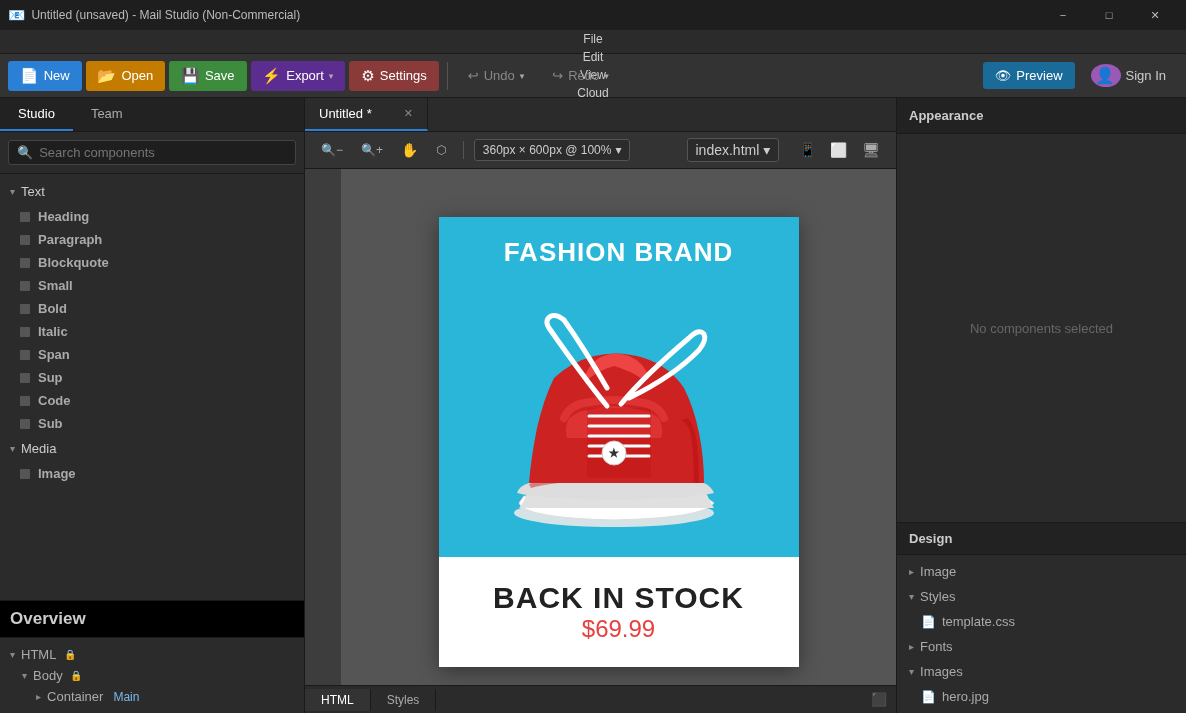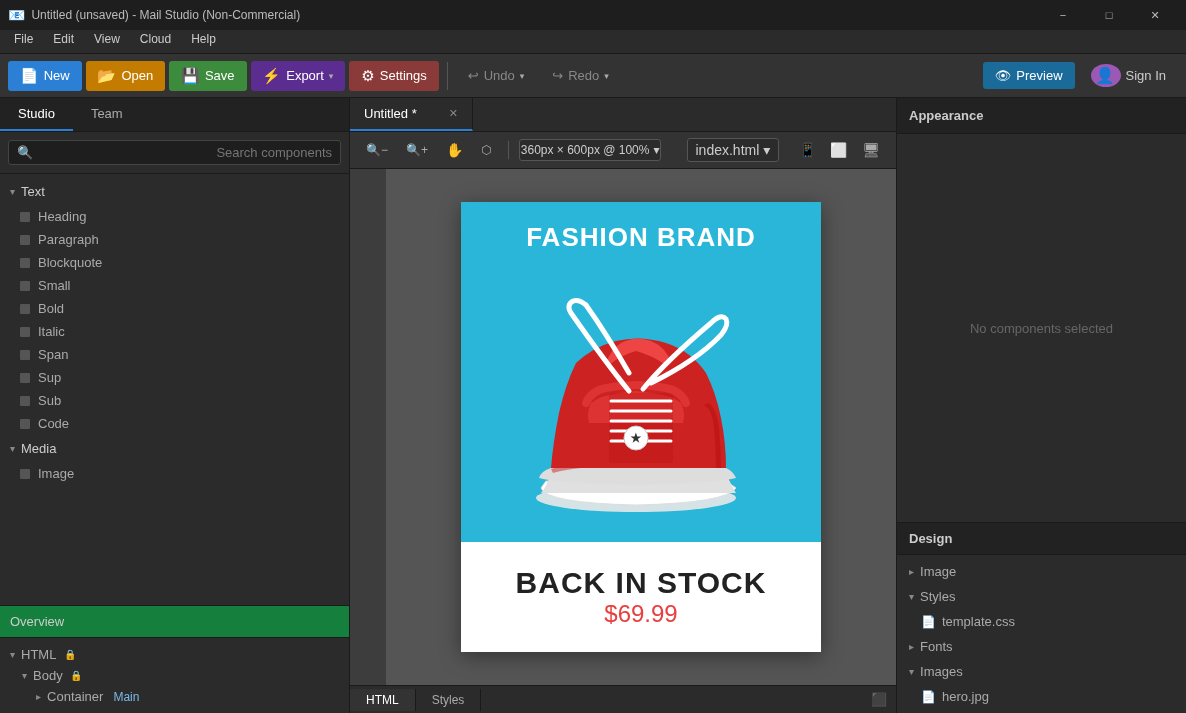--- a/index.html
+++ b/index.html
@@ -21,23 +21,25 @@
       width: 46px; height: 30px;
       display: flex; align-items: center; justify-content: center;
       cursor: pointer; font-size: 11px; color: #bbb;
     }
 
     
     #menubar {
       height: 24px;
       background: #2b2b2b;
       display: flex;
+      align-items: center;
       padding: 0 4px;
       font-size: 12px;
       border-bottom: 1px solid #1a1a1a;
+      flex-direction: column;
     }
     #menubar .menu-item {
       padding: 2px 10px;
       cursor: pointer;
       color: #ccc;
       border-radius: 2px;
     }
 
     
     #toolbar {
@@ -73,21 +75,21 @@
     .tool-btn.signin-btn { background: transparent; color: #ccc; }
 
     
     #main-layout {
       display: flex;
       height: calc(713px - 30px - 24px - 44px);
     }
 
     
     #left-panel {
-      width: 350px;
+      width: 305px;
       background: #2b2b2b;
       display: flex;
       flex-direction: column;
       border-right: 1px solid #1a1a1a;
       flex-shrink: 0;
     }
     #left-tabs {
       display: flex;
       background: #222;
       border-bottom: 1px solid #1a1a1a;
@@ -112,21 +114,20 @@
       padding: 4px 8px;
       gap: 6px;
     }
     .search-box input {
       background: transparent;
       border: none;
       outline: none;
       color: #ccc;
       font-size: 13px;
       flex: 1;
-      text-align: right;
     }
 
     #components-list {
       flex: 1;
       overflow-y: auto;
       padding: 4px 0;
     }
     .section-header {
       display: flex; align-items: center; gap: 6px;
       padding: 6px 10px;
@@ -135,40 +136,41 @@
       cursor: pointer;
       user-select: none;
     }
     .section-header .arrow { font-size: 10px; color: #888; }
     .component-item {
       display: flex; align-items: center; gap: 8px;
       padding: 4px 20px;
       cursor: pointer;
       font-size: 13px;
       color: #aaa;
+      font-weight: bold;
     }
     .comp-icon {
       width: 10px; height: 10px;
       background: #555;
       border-radius: 1px;
       flex-shrink: 0;
     }
 
     
     #overview-panel {
       border-top: 1px solid #1a1a1a;
       background: #2b2b2b;
     }
     #overview-header {
       padding: 8px 10px;
-      font-size: 13px;
-      color: #ccc;
-      background: #15803d;
-      border-bottom: 1px solid #1a1a1a;
-      font-weight: 400;
+      font-size: 17px;
+      color: #ccc;
+      background: #000000;
+      border-bottom: 1px solid #1a1a1a;
+      font-weight: 700;
     }
     #overview-tree {
       padding: 6px 0;
     }
     .tree-item {
       display: flex; align-items: center; gap: 4px;
       padding: 3px 10px;
       cursor: pointer;
       font-size: 13px;
       color: #aaa;
@@ -218,21 +220,21 @@
       color: #aaa;
       border-radius: 2px;
       font-size: 12px;
       background: transparent;
       border: none;
       display: flex; align-items: center;
     }
     .canvas-tool-separator { width: 1px; height: 18px; background: #555; margin: 0 4px; }
     .viewport-selector {
       display: flex; align-items: center; gap: 4px;
-      padding: 3px 1px;
+      padding: 3px 8px;
       background: #2b2b2b;
       border: 1px solid #555;
       border-radius: 3px;
       cursor: pointer;
       font-size: 12px;
       color: #ccc;
     }
     .file-selector {
       display: flex; align-items: center; gap: 4px;
       padding: 3px 8px;
@@ -252,23 +254,23 @@
       border-radius: 2px;
       border: none;
       background: transparent;
       font-size: 14px;
     }
 
     #canvas-viewport {
       flex: 1;
       display: flex;
       justify-content: center;
-      align-items: center;
+      align-items: flex-end;
       overflow: auto;
-      padding: 28px;
+      padding: 18px;
       background: #555;
       margin-left: 36px;
     }
     #email-preview {
       width: 360px;
       background: white;
       box-shadow: 0 4px 20px rgba(0,0,0,0.4);
       font-family: Arial, sans-serif;
       overflow: hidden;
     }
@@ -500,25 +502,25 @@
       <div class="component-item">
         <div class="comp-icon"></div>
         <span>Span</span>
       </div>
       <div class="component-item">
         <div class="comp-icon"></div>
         <span>Sup</span>
       </div>
       <div class="component-item">
         <div class="comp-icon"></div>
+        <span>Code</span>
+      </div>
+      <div class="component-item">
+        <div class="comp-icon"></div>
         <span>Sub</span>
-      </div>
-      <div class="component-item">
-        <div class="comp-icon"></div>
-        <span>Code</span>
       </div>
 
       <div class="section-header">
         <span class="arrow">▾</span>
         <span>Media</span>
       </div>
       <div class="component-item">
         <div class="comp-icon"></div>
         <span>Image</span>
       </div>

